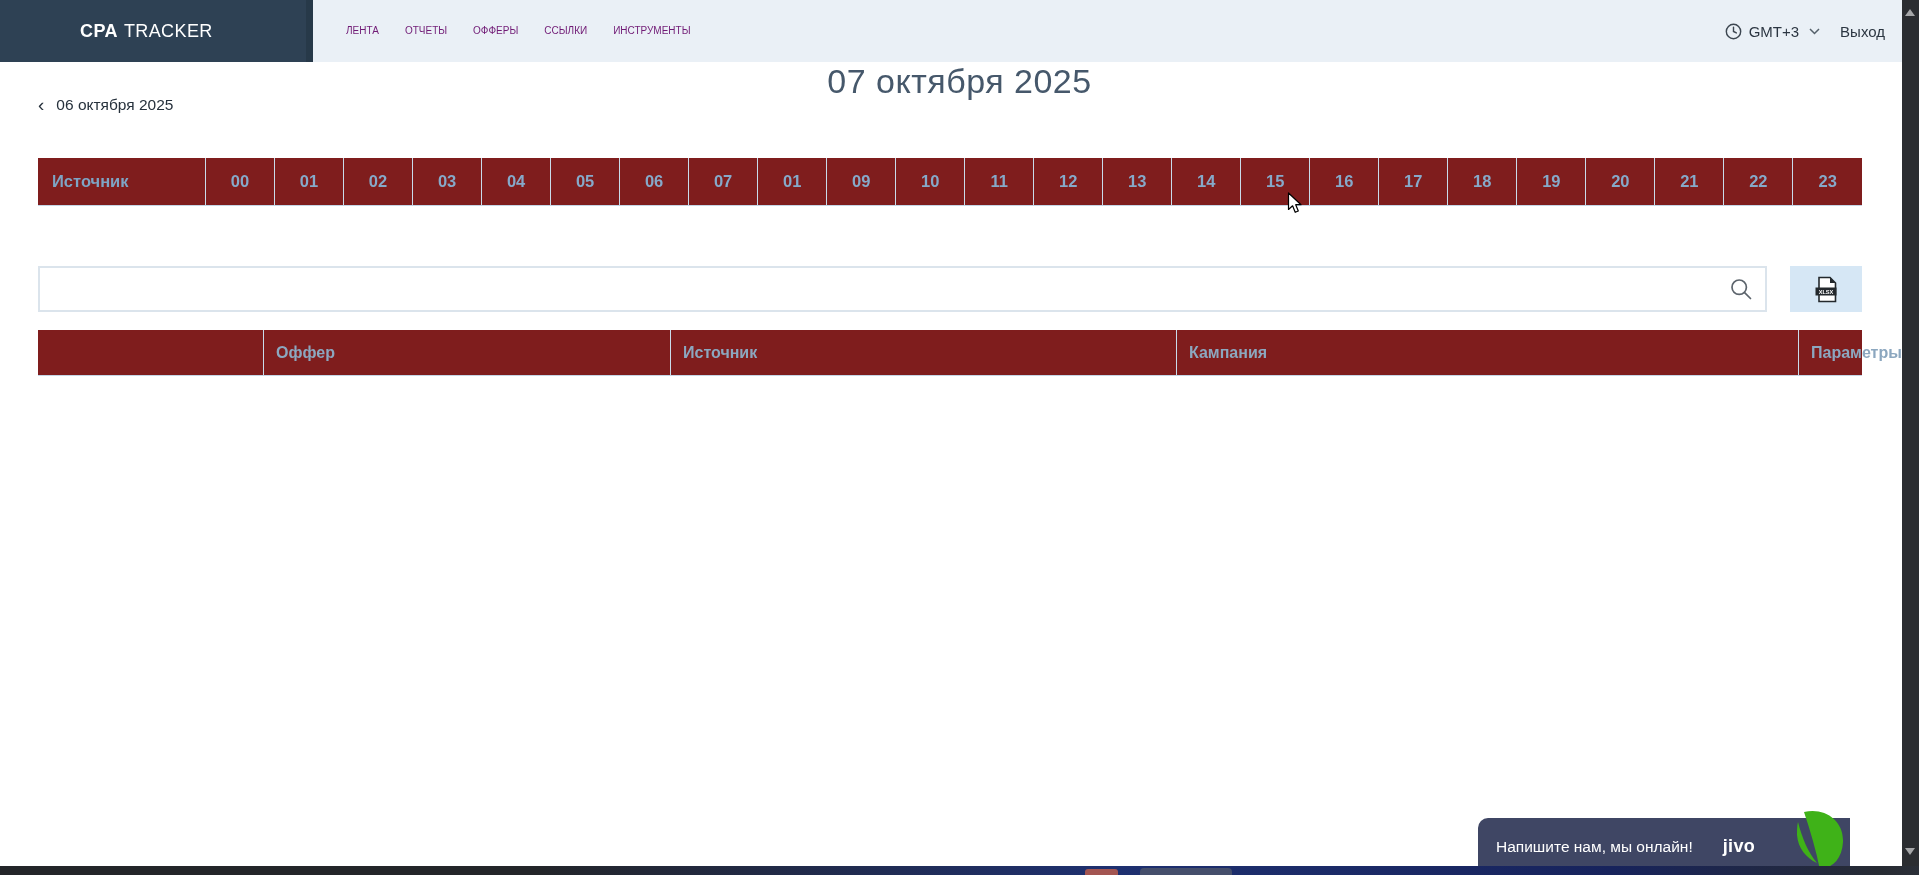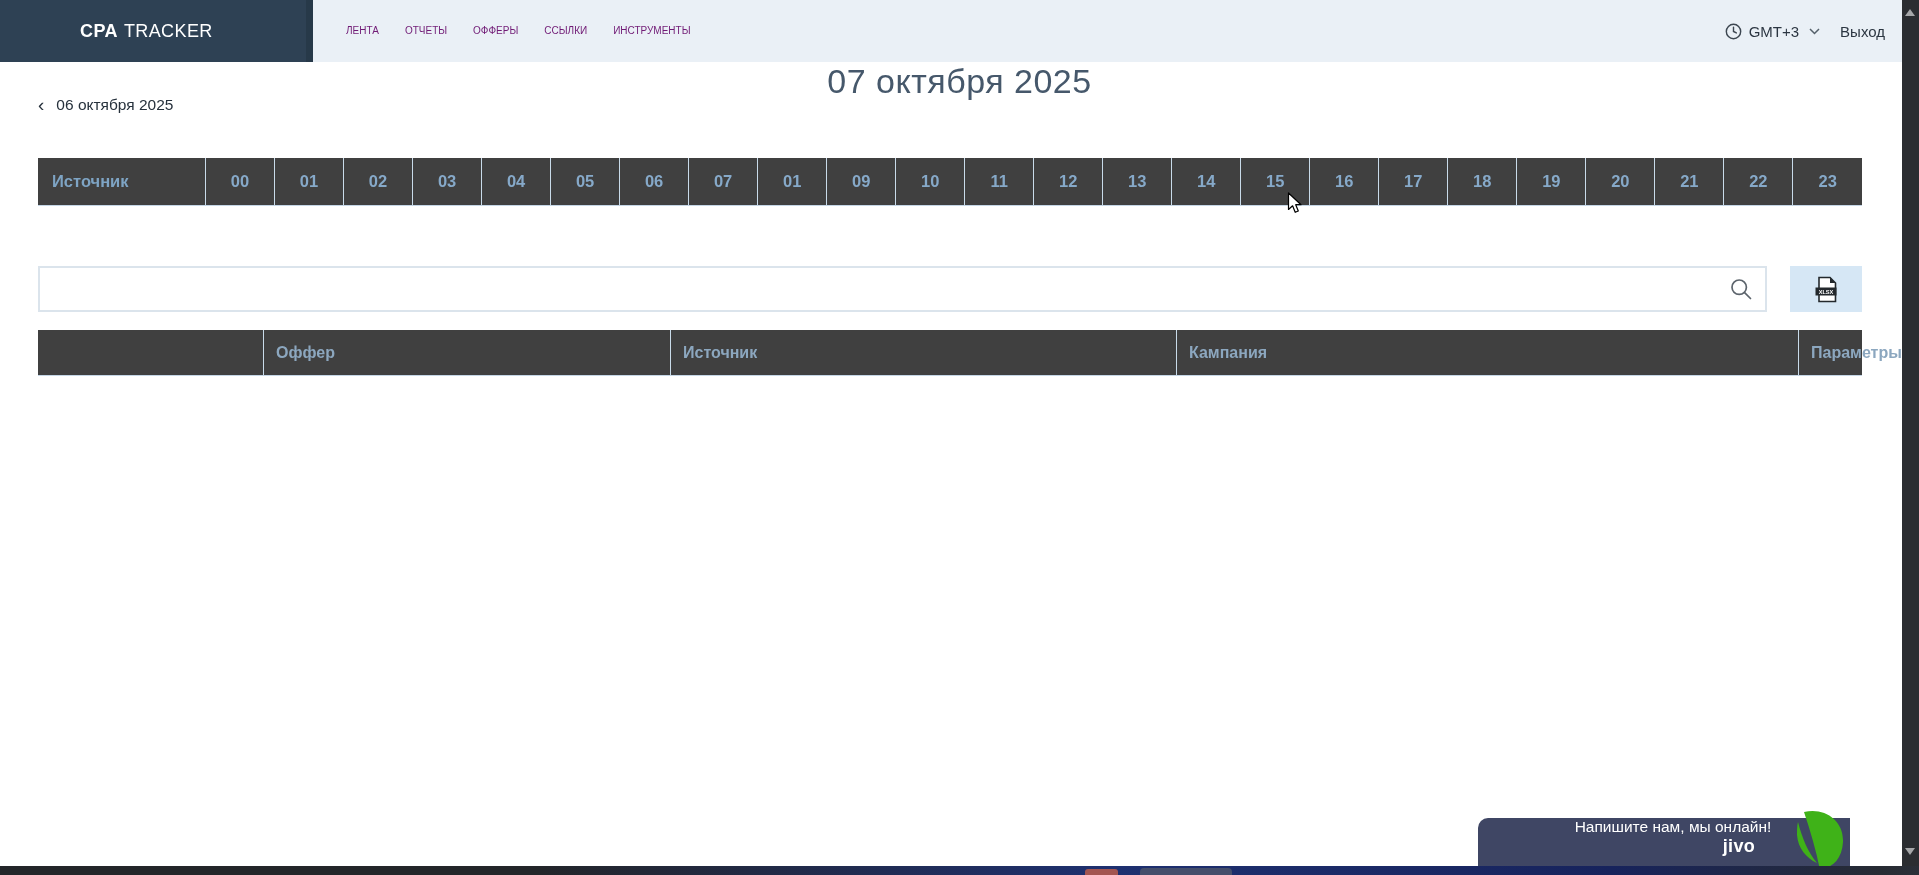--- a/index.html
+++ b/index.html
@@ -25,21 +25,21 @@
   .date-row{position:relative;height:78px;}
   .prev-day{position:absolute;left:38px;top:42px;transform:translateY(-50%);
     font-size:15.5px;color:#26313c;cursor:pointer;display:flex;align-items:center;}
   .prev-chevron{font-size:19px;margin-right:12px;color:#26313c;line-height:1;}
   .page-title{text-align:center;font-size:34px;font-weight:300;
     color:#46586b;letter-spacing:.5px;}
 
   
   .content-table{margin:18px 57px 0 38px;width:1824px;border-collapse:collapse;
     table-layout:fixed;}
-  .content-table th{background:#404040;height:45px;font-size:16.5px;font-weight:700;
+  .content-table th{background:#7f1d1d;height:45px;font-size:16.5px;font-weight:700;
     border-left:1px solid #c9dbea;border-bottom:1px solid #c5d6e6;}
   .content-table th:first-child{border-left:none;}
   .hours-table th{color:#86a9c9;text-align:center;}
   .hours-table th.src-col{width:152px;text-align:left;padding-left:14px;color:#7ea4c4;}
   .links-table th{color:#8ca7bf;text-align:left;padding-left:12px;height:43px;
     font-size:16px;}
   .links-table th:nth-child(1){width:212px;}
   .links-table th:nth-child(2){width:393px;}
   .links-table th:nth-child(3){width:492px;}
   .links-table th:nth-child(4){width:608px;}
@@ -52,21 +52,21 @@
   .search-input{width:100%;height:100%;border:none;outline:none;font-size:16px;
     padding:0 48px 0 12px;box-sizing:border-box;background:transparent;color:#333;}
   .search-icon{position:absolute;right:12px;top:50%;transform:translateY(-50%);
     width:24px;height:24px;cursor:pointer;}
   .export-btn{width:72px;height:46px;margin-left:23px;background:#d6e7f5;border:none;
     display:flex;align-items:center;justify-content:center;cursor:pointer;}
 
   
   .jivo{position:fixed;right:69px;bottom:0;width:372px;height:57px;background:#3f4664;
     border-radius:10px 0 0 0;display:flex;align-items:center;padding-left:18px;
-    box-sizing:border-box;color:#fff;z-index:50;cursor:pointer;flex-direction:column;}
+    box-sizing:border-box;color:#fff;z-index:50;cursor:pointer;}
   .jivo-msg{font-size:15.5px;}
   .jivo-logo{margin-left:auto;margin-right:95px;font-size:18px;font-weight:600;
     letter-spacing:.3px;}
   .jivo-leaf{position:absolute;right:4px;top:-8px;width:52px;height:60px;}
 
   
   .scrollbar{position:fixed;right:0;top:0;width:17px;height:875px;background:#2b2d31;z-index:60;}
   .sb-arrow-up{position:absolute;top:9px;left:3px;width:0;height:0;
     border-left:5.5px solid transparent;border-right:5.5px solid transparent;
     border-bottom:7px solid #a6a7a9;}

